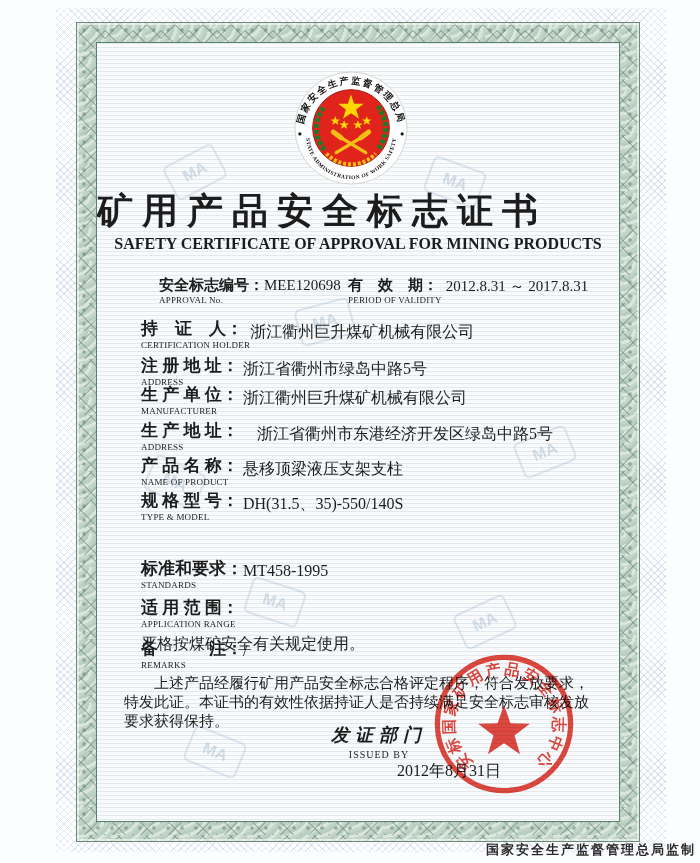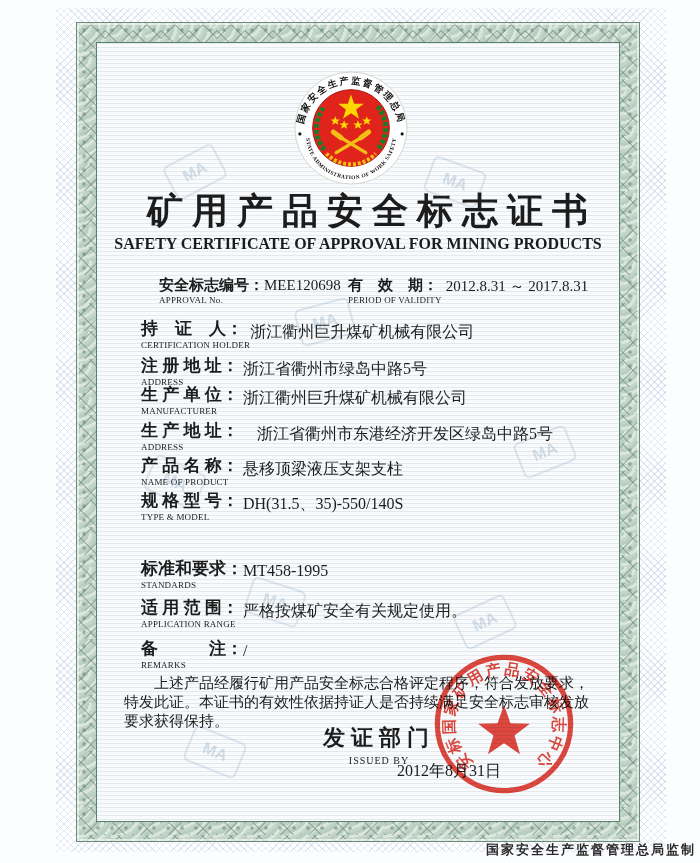--- a/index.html
+++ b/index.html
@@ -40,21 +40,21 @@
   .wm{
     position:absolute;width:52px;height:34px;border:2px solid rgba(140,165,190,.25);
     border-radius:6px;color:rgba(140,165,190,.35);font-weight:bold;
     font-family:"Liberation Sans","DejaVu Sans",sans-serif;font-size:16px;
     display:flex;align-items:center;justify-content:center;
   }
   
   .emblem{position:absolute;left:195px;top:26px;width:118px;height:118px;}
   
   .title-zh{
-    position:absolute;left:0;top:144px;width:550px;text-align:center;
+    position:absolute;left:0;top:144px;width:550px;text-align:left;
     font-size:36px;font-weight:bold;letter-spacing:9px;white-space:nowrap;
   }
   .title-en{
     position:absolute;left:0;top:192px;width:522px;text-align:center;
     font-size:16px;font-weight:bold;letter-spacing:0px;white-space:nowrap;
   }
   
   .lbl-zh{font-weight:bold;white-space:nowrap;}
   .lbl-en{font-size:9px;letter-spacing:.2px;color:#222;white-space:nowrap;margin-top:0px;}
   .val{white-space:nowrap;}
@@ -66,21 +66,21 @@
   .validity-block{}
   .validity-line{display:flex;}
   .frow{position:absolute;left:44px;display:flex;align-items:flex-start;}
   .frow .lbl-zh{font-size:17px;width:102px;}
   .frow .val{font-size:16px;padding-top:5px;font-family:"Liberation Serif","DejaVu Serif",serif;}
   .statement{
     position:absolute;left:27px;top:631px;width:465px;
     font-size:15px;line-height:19px;text-indent:2em;text-align:justify;
   }
   .issuer{position:absolute;left:192px;top:680px;width:180px;text-align:center;}
-  .issuer-zh{font-size:22px;font-weight:bold;letter-spacing:6px;}
+  .issuer-zh{font-size:18px;font-weight:bold;letter-spacing:6px;font-style:italic;}
   .issuer-en{font-size:10px;letter-spacing:1px;margin-top:2px;}
   .issue-date{position:absolute;left:300px;top:718px;font-size:16px;white-space:nowrap;}
   
   .stamp{position:absolute;left:430px;top:650px;width:148px;height:148px;
     mix-blend-mode:multiply;opacity:.88;z-index:5;}
   
   .imprint{
     position:absolute;left:486px;top:841px;font-size:13px;font-weight:bold;
     letter-spacing:2px;color:#2a2a2a;white-space:nowrap;
   }
@@ -199,21 +199,21 @@
       </div>
     <div class="val">DH(31.5、35)-550/140S</div>
   </div>
   <div class="frow" style="top:514px;">
     <div>
         <div class="lbl-zh">标准和要求：</div>
     <div class="lbl-en">STANDARDS</div>
       </div>
     <div class="val">MT458-1995</div>
   </div>
-  <div class="frow" style="top:553px;">
+  <div class="frow" style="top:553px;flex-direction:column;">
     <div>
         <div class="lbl-zh">适 用 范 围：</div>
     <div class="lbl-en">APPLICATION RANGE</div>
       </div>
     <div class="val">严格按煤矿安全有关规定使用。</div>
   </div>
   <div class="frow" style="top:594px;">
     <div>
         <div class="lbl-zh">备　　　注：</div>
     <div class="lbl-en">REMARKS</div>

